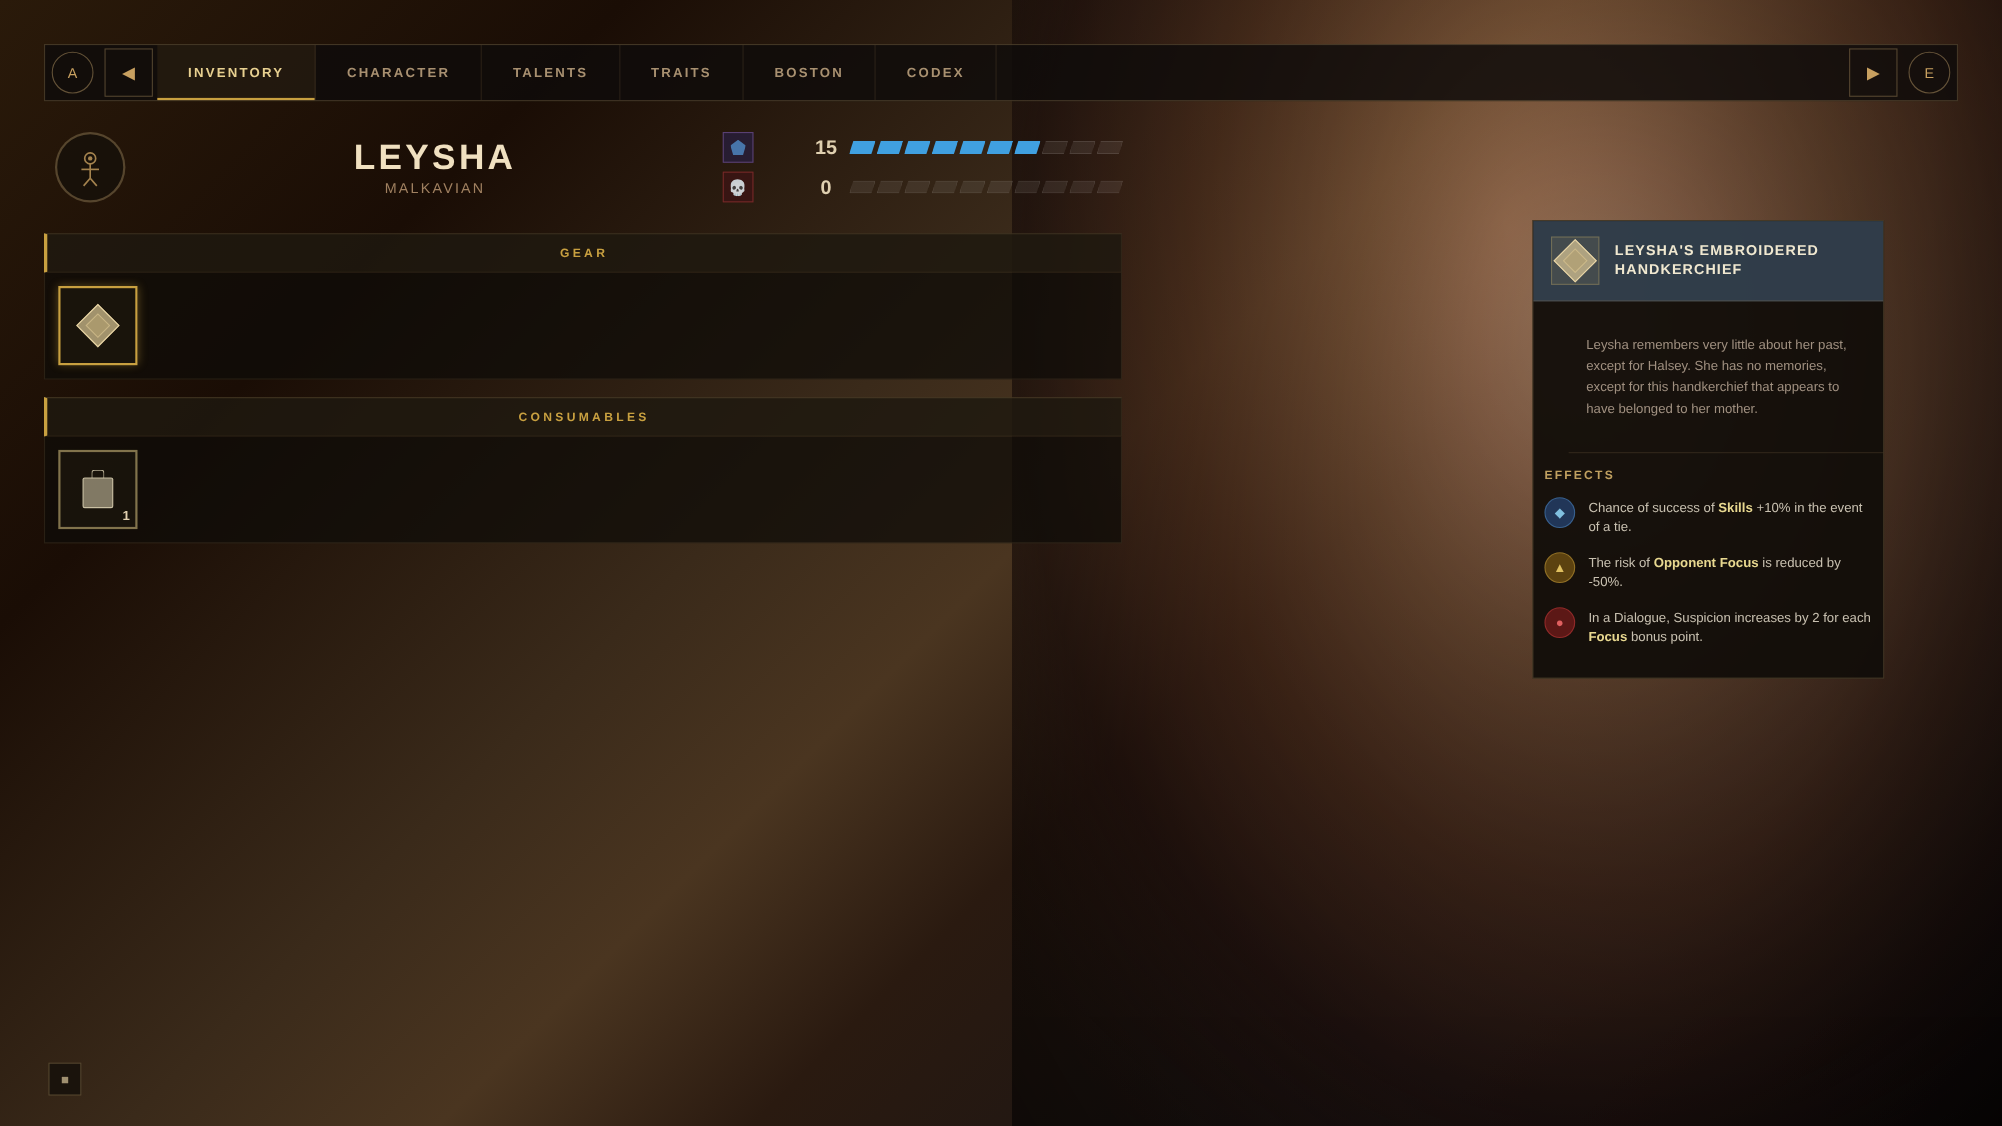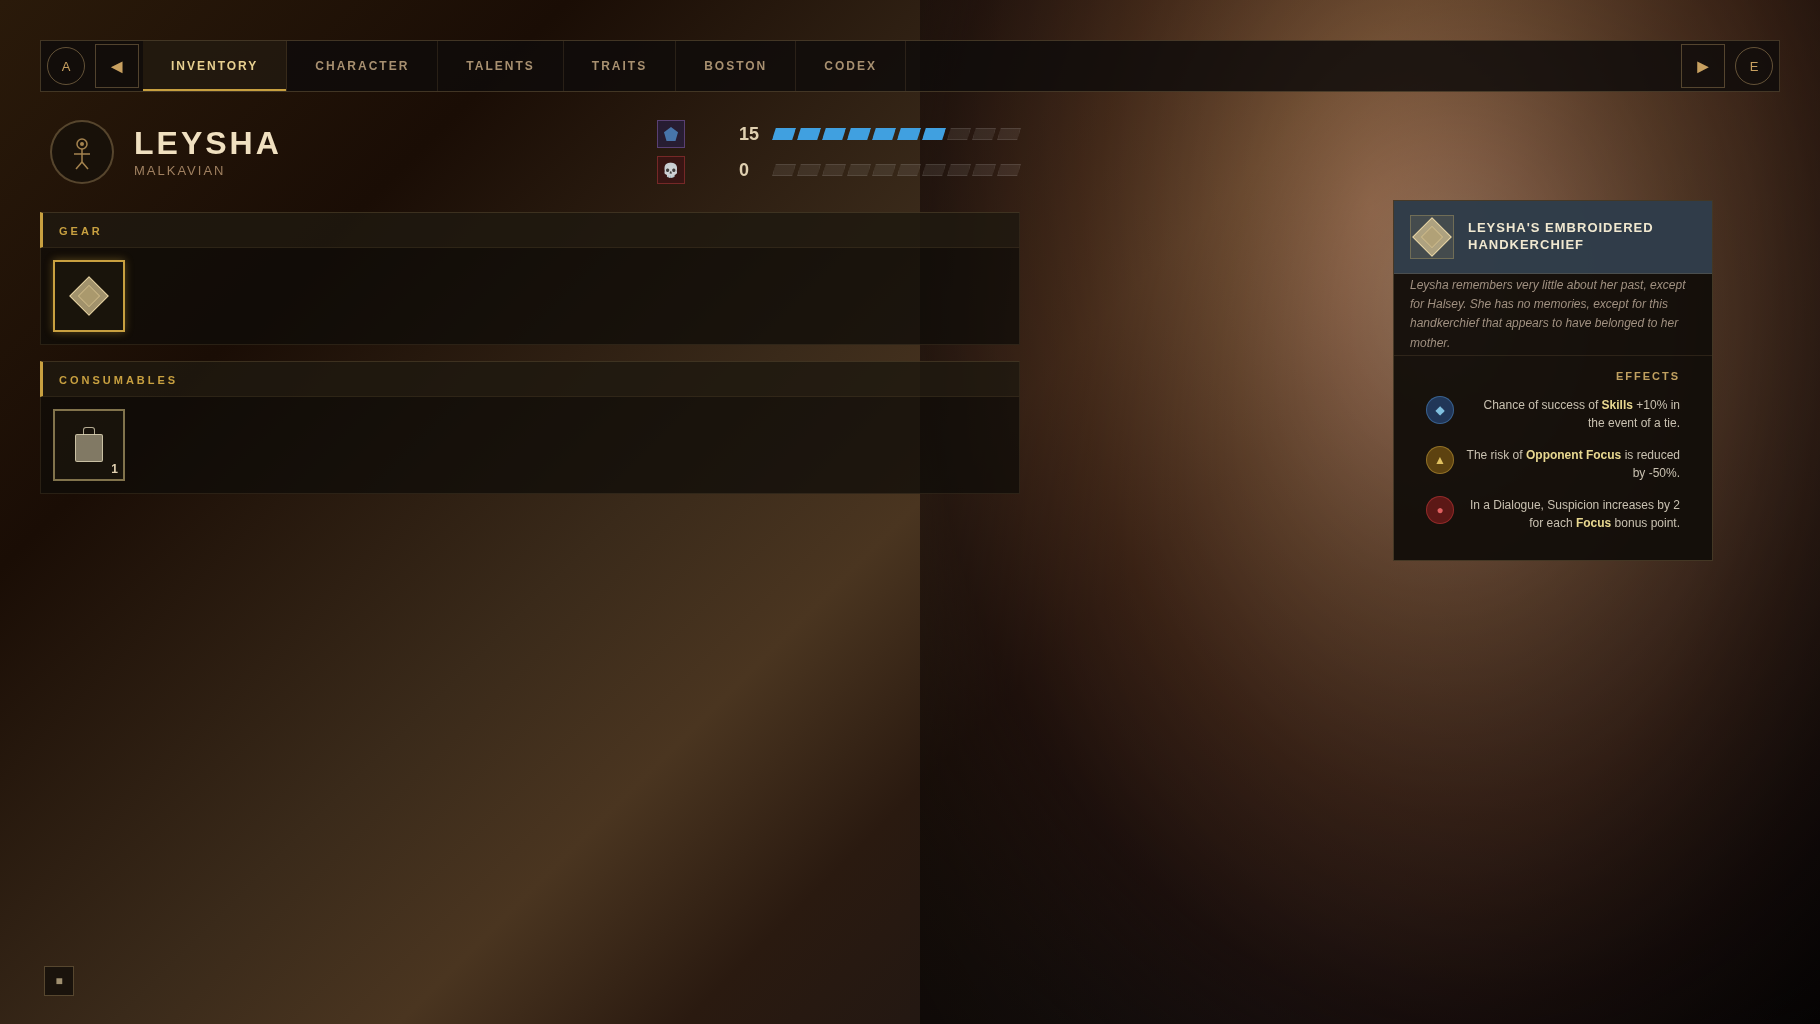--- a/index.html
+++ b/index.html
@@ -117,20 +117,21 @@
       background: #c8a040;
     }
 
     
     .main-content {
       position: absolute;
       top: 120px;
       left: 40px;
       width: 980px;
       z-index: 5;
+      text-align: center;
     }
 
     
     .char-header {
       display: flex;
       align-items: center;
       margin-bottom: 28px;
       padding-left: 10px;
     }
 
@@ -326,31 +327,30 @@
     .tooltip-title {
       font-size: 13px;
       font-weight: 700;
       letter-spacing: 1px;
       color: #f0e8d0;
       text-transform: uppercase;
       line-height: 1.3;
     }
 
     .tooltip-desc {
-      padding: 2px 16px;
+      padding: 30px 16px;
       font-size: 12px;
       color: #a09080;
       line-height: 1.6;
-      font-style: italic;
       border-bottom: 1px solid rgba(180,150,100,0.15);
+      margin-left: 32px;
     }
 
     .tooltip-effects {
-      padding: 14px 32px;
-      text-align: right;
+      padding: 14px 10px;
     }
 
     .effects-title {
       font-size: 11px;
       font-weight: 700;
       letter-spacing: 2px;
       color: #c0a060;
       text-transform: uppercase;
       margin-bottom: 14px;
     }

